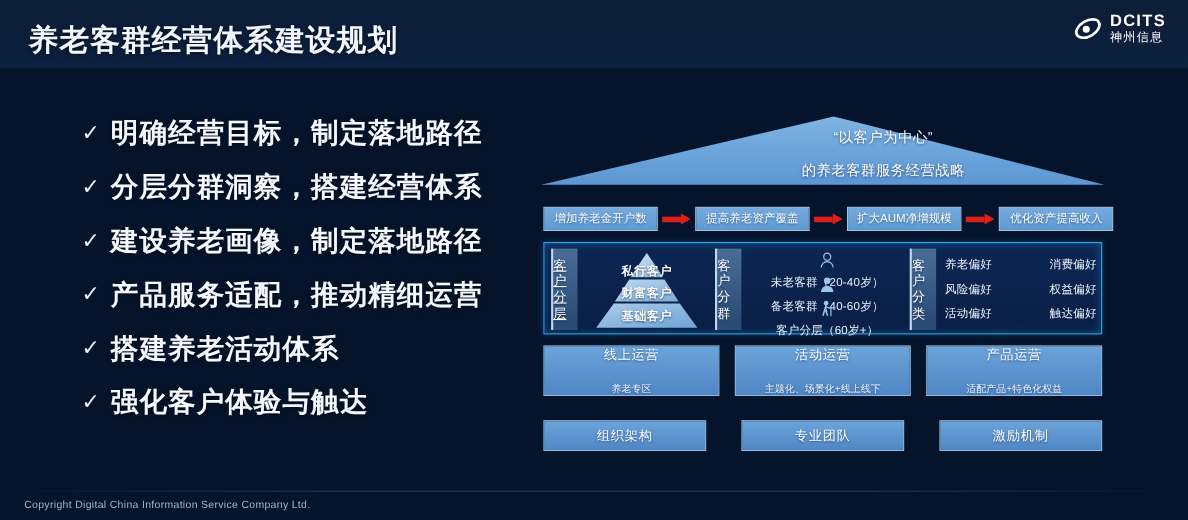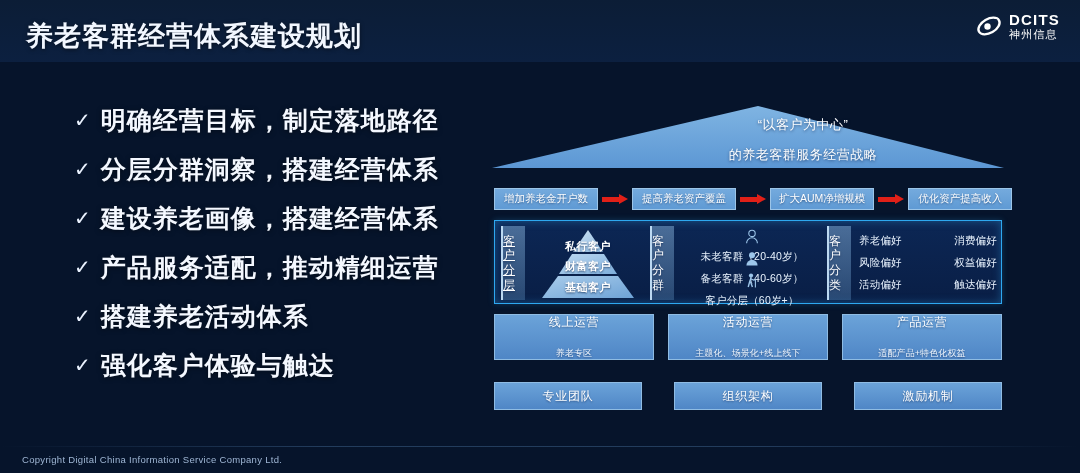--- a/index.html
+++ b/index.html
@@ -180,21 +180,21 @@
   <div class="bullet">
     <span class="tick">✓</span>
     <span class="btxt">明确经营目标，制定落地路径</span>
   </div>
   <div class="bullet">
     <span class="tick">✓</span>
     <span class="btxt">分层分群洞察，搭建经营体系</span>
   </div>
   <div class="bullet">
     <span class="tick">✓</span>
-    <span class="btxt">建设养老画像，搭建经营体系</span>
+    <span class="btxt">建设养老画像，制定落地路径</span>
   </div>
   <div class="bullet">
     <span class="tick">✓</span>
     <span class="btxt">产品服务适配，推动精细运营</span>
   </div>
   <div class="bullet">
     <span class="tick">✓</span>
     <span class="btxt">搭建养老活动体系</span>
   </div>
   <div class="bullet">
@@ -331,21 +331,21 @@
       <span class="t1">活动运营</span>
       <span class="t2">主题化、场景化+线上线下</span>
     </div>
     <div class="opbox">
       <span class="t1">产品运营</span>
       <span class="t2">适配产品+特色化权益</span>
     </div>
   </div>
 
   <div id="found">
+    <div class="fbox">组织架构</div>
     <div class="fbox">专业团队</div>
-    <div class="fbox">组织架构</div>
     <div class="fbox">激励机制</div>
   </div>
 
 </div>
 
 <div id="footerline"></div>
 <div id="footer">Copyright  Digital China Information Service Company Ltd.</div>
 
 </body></html>

